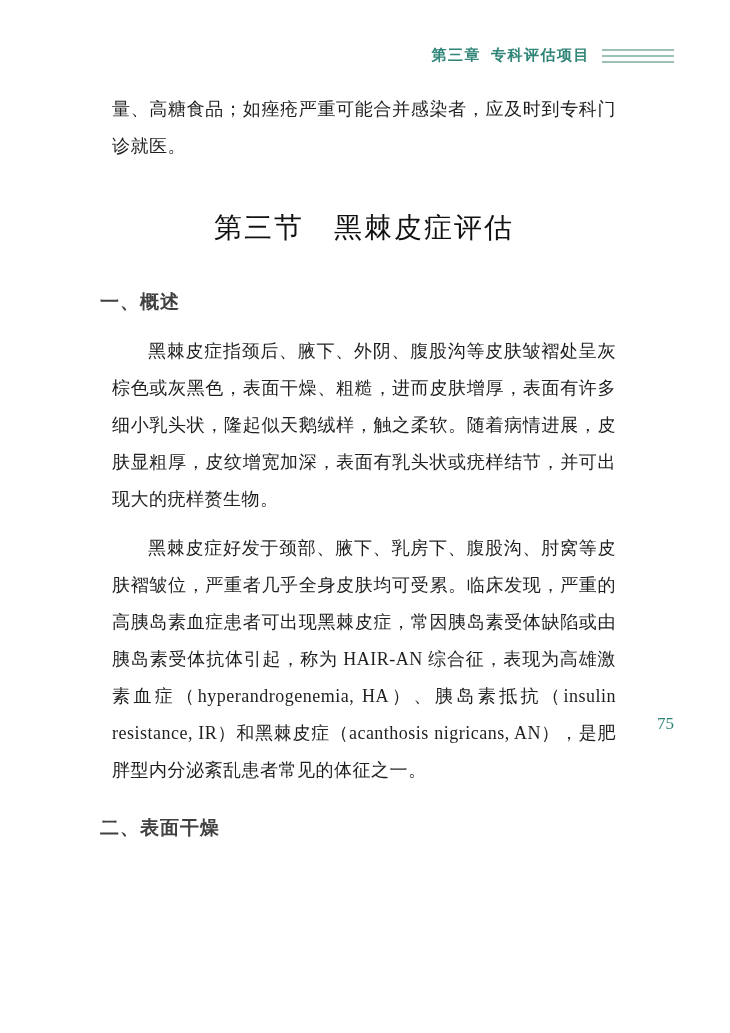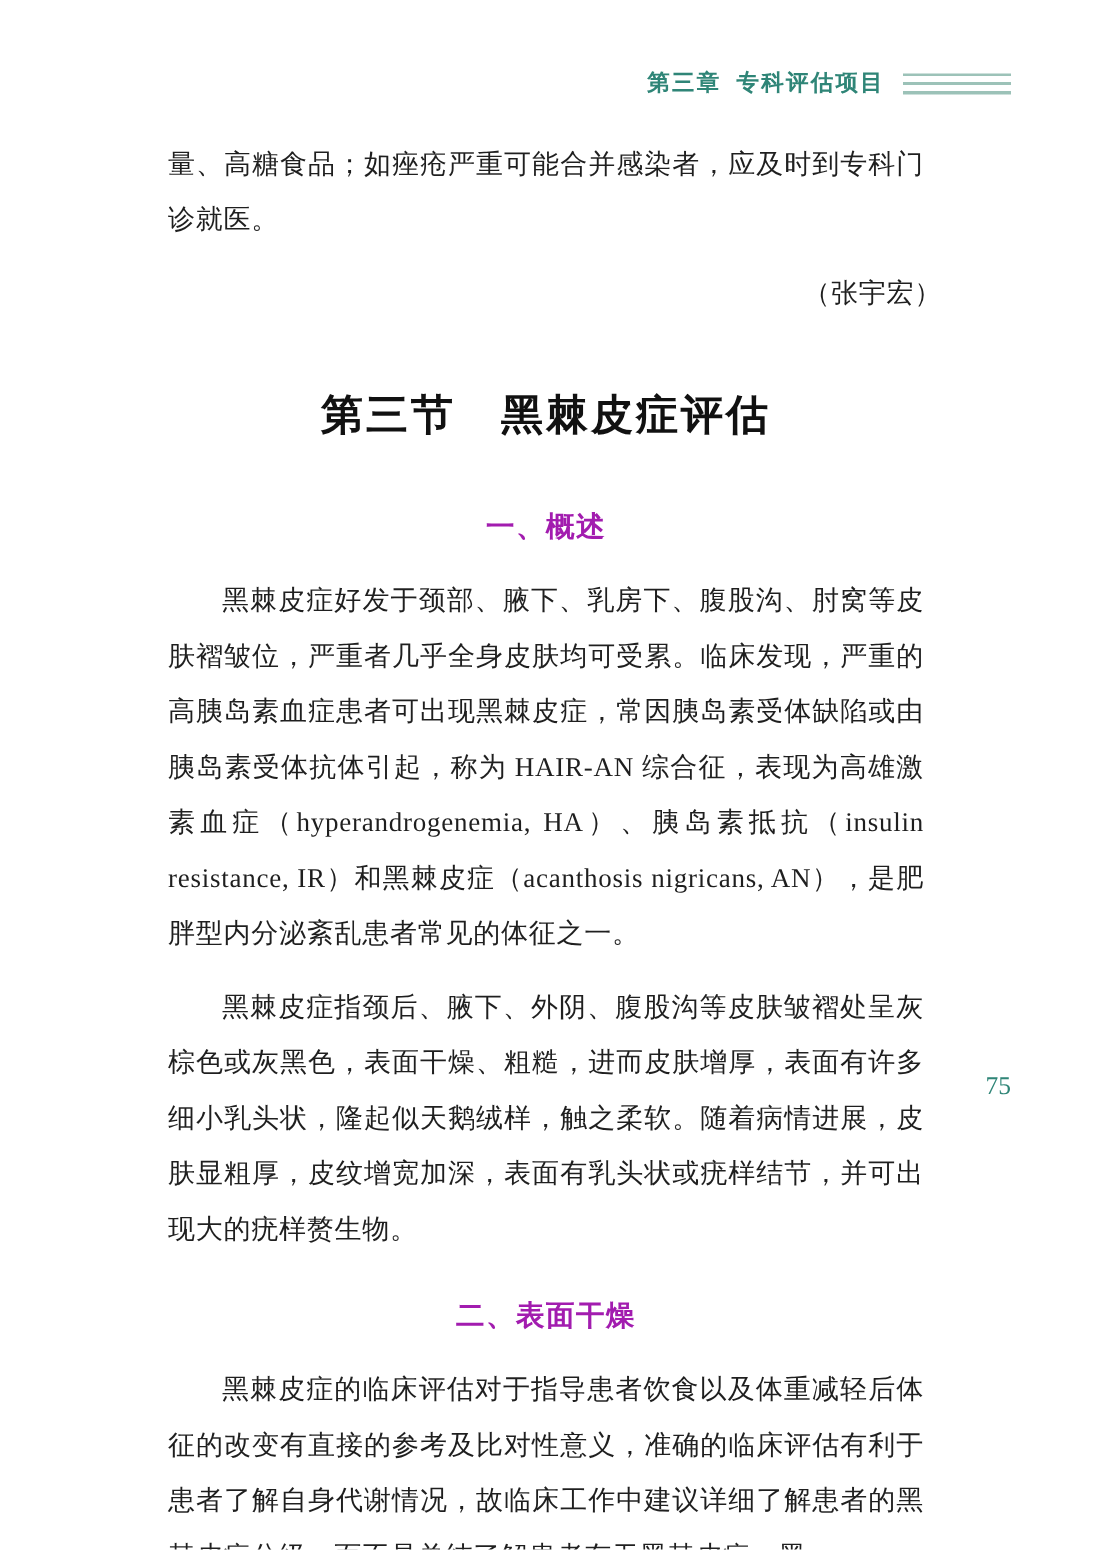--- a/index.html
+++ b/index.html
@@ -59,34 +59,33 @@
   .author-line{
     font-size:18px;
     line-height:37px;
     text-align:right;
     margin:0 0 0 0;
     letter-spacing:0.5px;
   }
   .section-title{
     font-family:"Liberation Sans","DejaVu Sans",sans-serif;
     font-size:28px;
-    font-weight:bold;
+    font-weight:normal;
     text-align:center;
     letter-spacing:2px;
     margin:44px 0 42px 0;
     color:#111;
   }
   .sub-heading{
     font-family:"Liberation Sans","DejaVu Sans",sans-serif;
     font-size:19px;
     font-weight:bold;
     margin:26px 0 18px 0;
-    color:#a21caf;
+    color:#404040;
     letter-spacing:1px;
-    text-align:center;
   }
   .page-number{
     position:absolute;
     right:56px;
     bottom:38px;
     color:var(--accent);
     font-size:17px;
     font-family:"Liberation Serif","DejaVu Serif",serif;
     text-align:right;
   }
@@ -98,29 +97,27 @@
 
   <div class="running-head">
     <span class="head-text">
       <span class="head-chapter">第三章</span><span class="head-title">专科评估项目</span>
     </span>
     <span class="head-decor"></span>
   </div>
 
   <p class="body-par">量、高糖食品；如痤疮严重可能合并感染者，应及时到专科门诊就医。</p>
 
-  <p class="author-line">（张宇宏）</p>
 
   <h1 class="section-title">第三节　黑棘皮症评估</h1>
 
   <h2 class="sub-heading">一、概述</h2>
 
+  <p class="body-par indent">黑棘皮症指颈后、腋下、外阴、腹股沟等皮肤皱褶处呈灰棕色或灰黑色，表面干燥、粗糙，进而皮肤增厚，表面有许多细小乳头状，隆起似天鹅绒样，触之柔软。随着病情进展，皮肤显粗厚，皮纹增宽加深，表面有乳头状或疣样结节，并可出现大的疣样赘生物。</p>
+
   <p class="body-par indent">黑棘皮症好发于颈部、腋下、乳房下、腹股沟、肘窝等皮肤褶皱位，严重者几乎全身皮肤均可受累。临床发现，严重的高胰岛素血症患者可出现黑棘皮症，常因胰岛素受体缺陷或由胰岛素受体抗体引起，称为 HAIR-AN 综合征，表现为高雄激素血症（hyperandrogenemia, HA）、胰岛素抵抗（insulin resistance, IR）和黑棘皮症（acanthosis nigricans, AN），是肥胖型内分泌紊乱患者常见的体征之一。</p>
-
-  <p class="body-par indent">黑棘皮症指颈后、腋下、外阴、腹股沟等皮肤皱褶处呈灰棕色或灰黑色，表面干燥、粗糙，进而皮肤增厚，表面有许多细小乳头状，隆起似天鹅绒样，触之柔软。随着病情进展，皮肤显粗厚，皮纹增宽加深，表面有乳头状或疣样结节，并可出现大的疣样赘生物。</p>
 
   <h2 class="sub-heading">二、表面干燥</h2>
 
-  <p class="body-par indent">黑棘皮症的临床评估对于指导患者饮食以及体重减轻后体征的改变有直接的参考及比对性意义，准确的临床评估有利于患者了解自身代谢情况，故临床工作中建议详细了解患者的黑棘皮症分级，而不是单纯了解患者有无黑棘皮症。黑</p>
 
   <span class="page-number">75</span>
 
 </div>
 
 </body></html>

